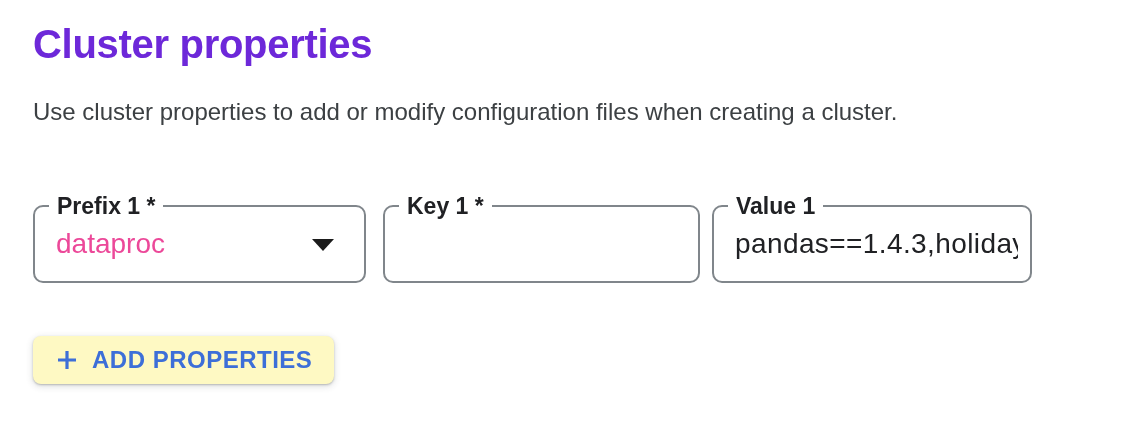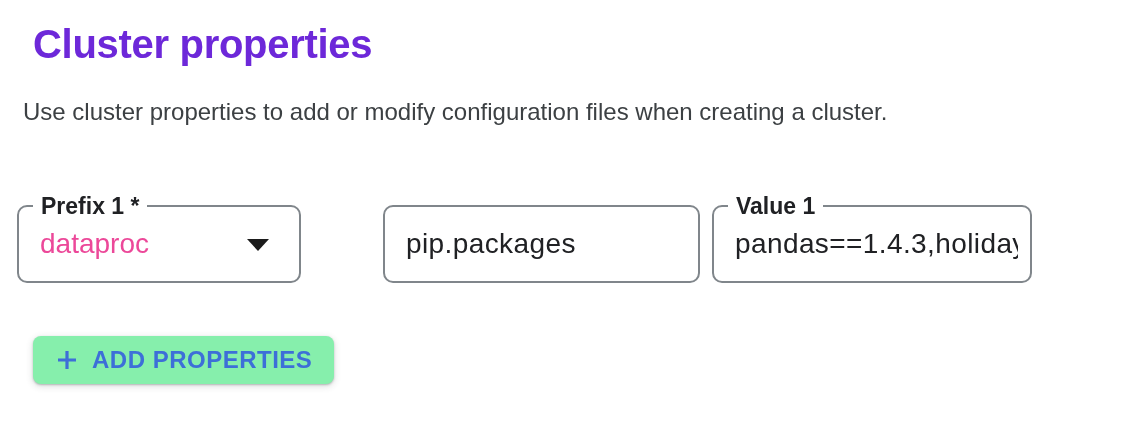--- a/index.html
+++ b/index.html
@@ -22,42 +22,42 @@
     margin: 0;
     font-size: 40px;
     line-height: 48px;
     font-weight: 700;
     letter-spacing: -0.3px;
     color: #6d28d9;
     white-space: nowrap;
   }
   .page-desc {
     position: absolute;
-    left: 23px;
+    left: 33px;
     top: 97px;
     margin: 0;
     font-size: 24px;
     line-height: 30px;
     font-weight: 400;
     color: #3c4043;
     white-space: nowrap;
   }
   
   .field {
     position: absolute;
     top: 205px;
     height: 78px;
     box-sizing: border-box;
     border: 2px solid #80868b;
     border-radius: 10px;
     background: #ffffff;
     display: flex;
     align-items: center;
   }
-  .field-prefix { left: 17px;  width: 284px; cursor: pointer; }
+  .field-prefix { left: 33px;  width: 333px; cursor: pointer; }
   .field-key    { left: 383px; width: 317px; }
   .field-value  { left: 712px; width: 320px; }
 
   .field-label {
     position: absolute;
     top: -16px;
     left: 14px;
     background: #ffffff;
     padding: 0 8px;
     font-size: 23px;
@@ -98,21 +98,21 @@
   
   .add-btn {
     position: absolute;
     left: 33px;
     top: 336px;
     height: 48px;
     padding: 0 22px;
     display: flex;
     align-items: center;
     gap: 13px;
-    background: #86efac;
+    background: #fef9c3;
     border: none;
     border-radius: 8px;
     box-shadow: 0 1px 2px rgba(60,64,67,0.30), 0 2px 6px 1px rgba(60,64,67,0.15);
     color: #3d6fd8;
     font-family: "Liberation Sans", sans-serif;
     font-size: 24px;
     font-weight: 600;
     letter-spacing: 0.5px;
     white-space: nowrap;
     cursor: pointer;
@@ -135,21 +135,21 @@
 
   <div>
 
     <div class="field field-prefix">
       <span class="field-label">Prefix 1 *</span>
       <span class="field-text">dataproc</span>
       <span class="dropdown-arrow"></span>
     </div>
 
     <div class="field field-key">
-      <input type="text" value="pip.packages" style="">
+      <span class="field-label">Key 1 *</span>
     </div>
 
     <div class="field field-value">
       <span class="field-label">Value 1</span>
       <input type="text" value="pandas==1.4.3,holiday" style="">
     </div>
 
   </div>
 
   <button class="add-btn">

